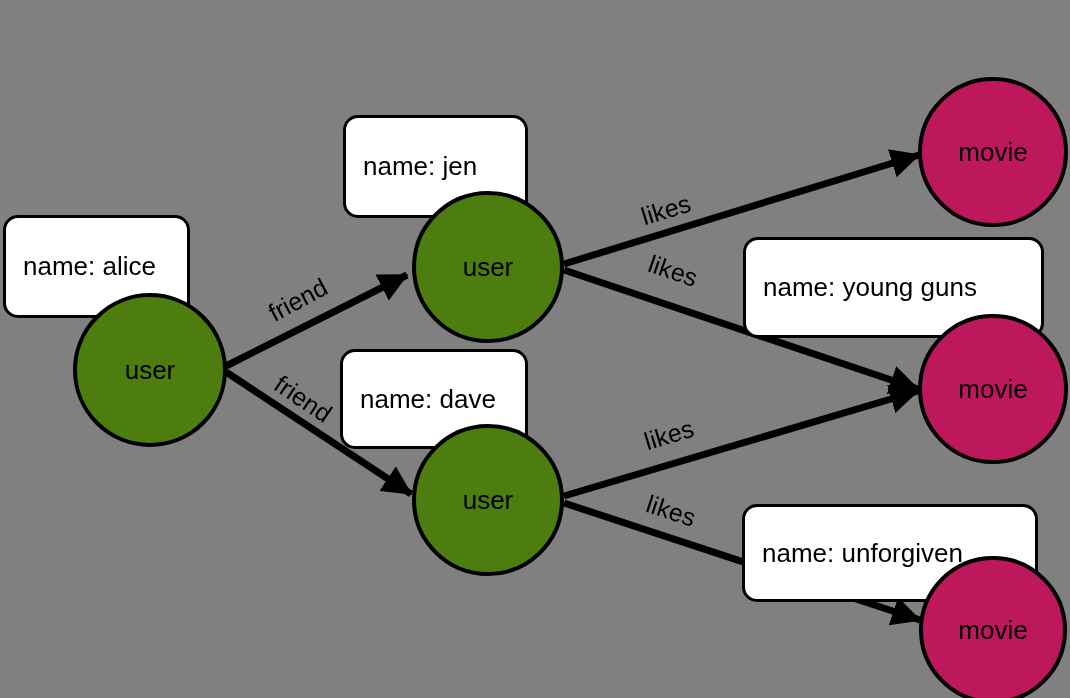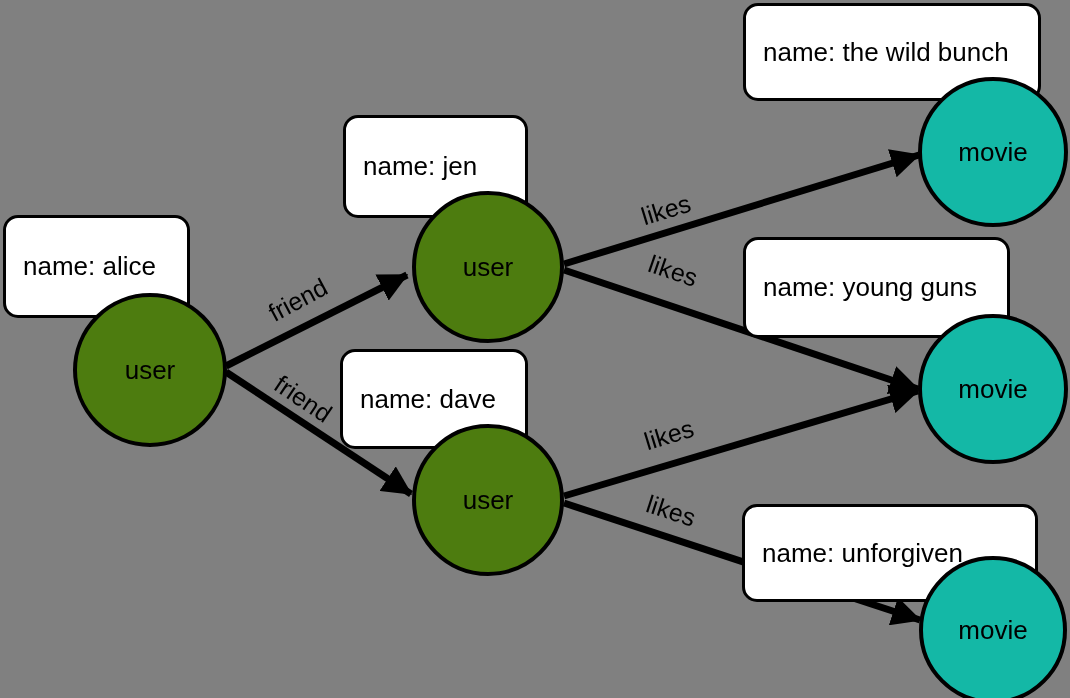--- a/index.html
+++ b/index.html
@@ -39,34 +39,34 @@
     border: 4px solid #000000;
     border-radius: 50%;
     box-sizing: border-box;
     display: flex;
     align-items: center;
     justify-content: center;
     font-size: 26px;
     color: #000000;
   }
   .node.user  { background: #4d7c0f; }
-  .node.movie { background: #14b8a6; text-align: right; }
+  .node.movie { background: #be185d; text-align: right; }
   .edge-label {
     position: absolute;
     z-index: 2;
     font-size: 25px;
     color: #000000;
     white-space: nowrap;
   }
   
   #box-alice      { left: 3px;   top: 215px; width: 187px; height: 103px; }
   #box-jen        { left: 343px; top: 115px; width: 185px; height: 103px; }
   #box-dave       { left: 340px; top: 349px; width: 188px; height: 100px; }
   #box-wild-bunch { left: 743px; top: 3px;   width: 298px; height: 98px;  }
-  #box-young-guns { left: 743px; top: 237px; width: 267px; height: 101px; }
+  #box-young-guns { left: 743px; top: 237px; width: 301px; height: 101px; }
   #box-unforgiven { left: 742px; top: 472px; width: 296px; height: 98px; margin-top: 32px;  }
   
   #node-alice      { left: 73px;  top: 293px; width: 154px; height: 154px; }
   #node-jen        { left: 412px; top: 191px; width: 152px; height: 152px; }
   #node-dave       { left: 412px; top: 424px; width: 152px; height: 152px; }
   #node-wild-bunch { left: 918px; top: 77px;  width: 150px; height: 150px; }
   #node-young-guns { left: 918px; top: 314px; width: 150px; height: 150px; }
   #node-unforgiven { left: 919px; top: 556px; width: 148px; height: 148px; }
   
   #elabel-0 { left: 298px; top: 300px; transform: translate(-50%,-50%) rotate(-28deg); }
@@ -97,23 +97,20 @@
 
   <div class="prop-box" id="box-jen">
     <span>name: jen</span>
   </div>
   <div class="prop-box" id="box-alice">
     <span>name: alice</span>
   </div>
   <div class="prop-box" id="box-dave">
     <span>name: dave</span>
   </div>
-  <div class="prop-box" id="box-wild-bunch">
-    <span>name: the wild bunch</span>
-  </div>
   <div class="prop-box" id="box-young-guns">
     <span>name: young guns</span>
   </div>
   <div class="prop-box" id="box-unforgiven">
     <span>name: unforgiven</span>
   </div>
 
   <div class="node user" id="node-alice">
     <span>user</span>
   </div>

